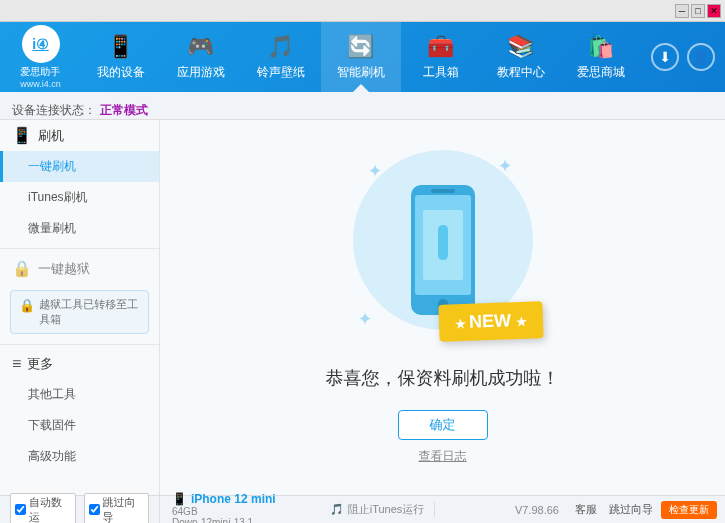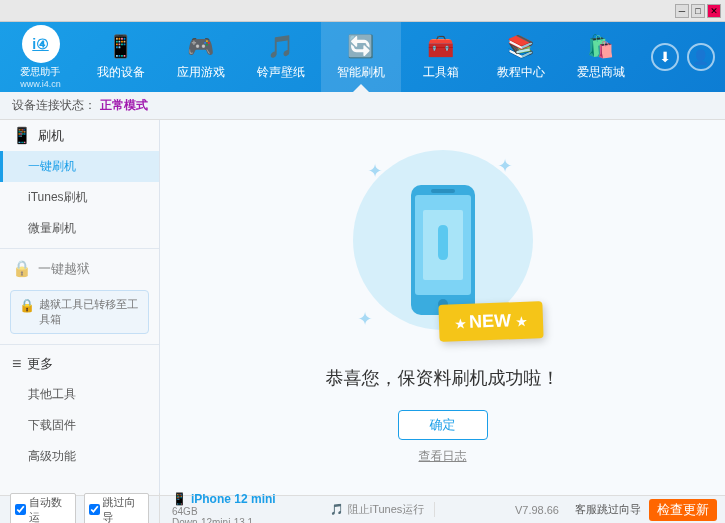--- a/index.html
+++ b/index.html
@@ -127,21 +127,21 @@
       cursor: pointer;
       font-size: 14px;
     }
 
     
     .status-bar {
       height: 28px;
       background: #f0f4f8;
       border-bottom: 1px solid #ddd;
       display: flex;
-      align-items: center;
+      align-items: flex-end;
       padding: 0 12px;
       font-size: 12px;
       color: #555;
     }
     .status-bar .status-label {
       color: #555;
       margin-right: 4px;
     }
     .status-bar .status-value {
       color: #a21caf;
@@ -351,39 +351,39 @@
       gap: 4px;
     }
     .device-detail {
       font-size: 10px;
       color: #888;
     }
     .footer-links {
       display: flex;
       align-items: center;
       padding: 0 8px;
-      gap: 0;
+      gap: 12px;
     }
     .footer-link {
       font-size: 11px;
       color: #555;
       cursor: pointer;
     }
     .footer-version {
       font-size: 11px;
       color: #888;
       padding: 0 8px;
     }
     .update-btn {
       background: #ff6600;
       color: white;
       border: none;
       border-radius: 3px;
       padding: 2px 8px;
-      font-size: 13px;
+      font-size: 10px;
       cursor: pointer;
       margin-right: 8px;
     }
 
     
     .itunes-running {
       display: flex;
       align-items: center;
       gap: 4px;
       padding: 0 10px;

